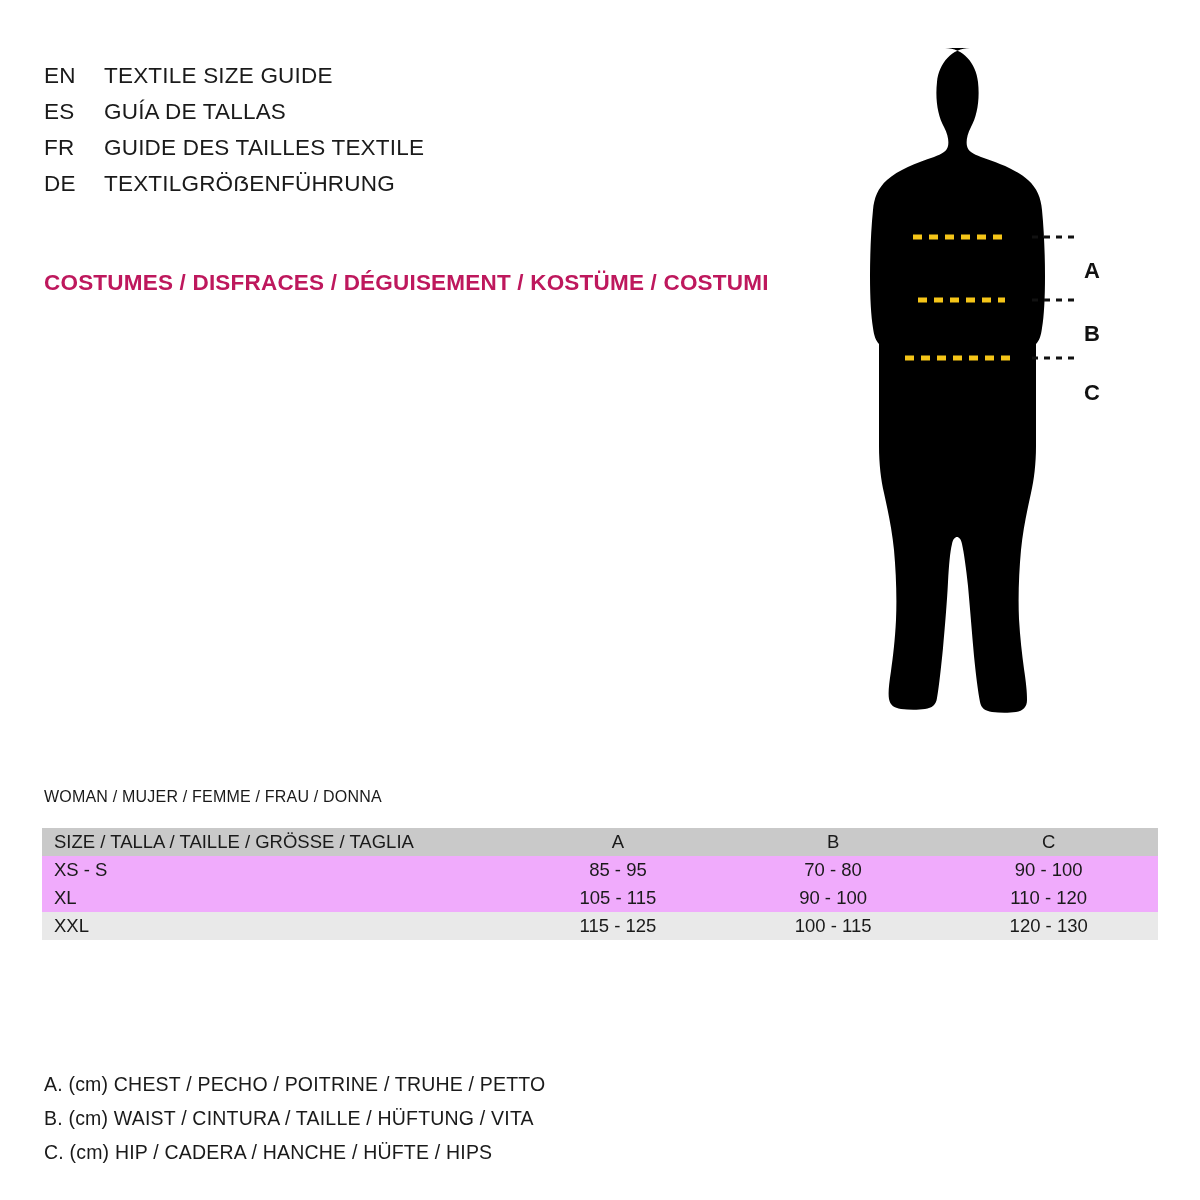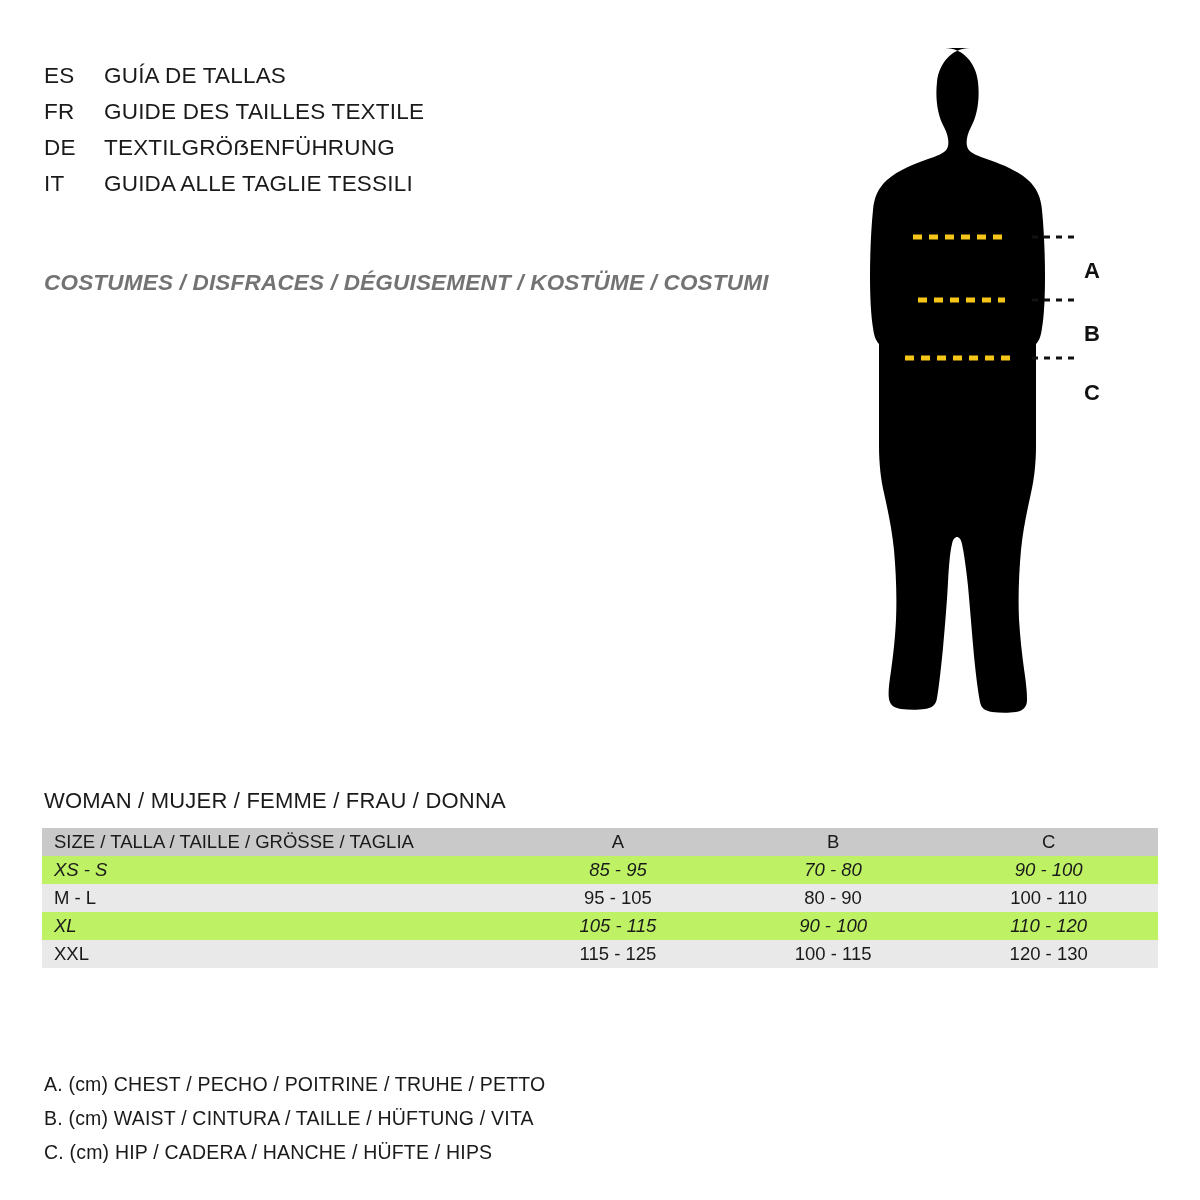--- a/index.html
+++ b/index.html
@@ -45,22 +45,21 @@
     flex: 1;
   }
 
   .costumes-line {
     position: absolute;
     left: 44px;
     top: 270px;
     font-size: 22.5px;
     font-weight: bold;
     letter-spacing: 0.2px;
-    color: #737373;
-    font-style: italic;
+    color: #be185d;
   }
 
   
   .figure-wrap {
     position: absolute;
     left: 820px;
     top: 40px;
     width: 340px;
     height: 700px;
   }
@@ -78,21 +77,21 @@
   }
   .lab-a { left: 264px; top: 218px; }
   .lab-b { left: 264px; top: 281px; }
   .lab-c { left: 264px; top: 340px; }
 
   
   .woman-title {
     position: absolute;
     left: 44px;
     top: 788px;
-    font-size: 22px;
+    font-size: 16px;
     color: #1a1a1a;
     letter-spacing: 0.2px;
   }
 
   table.size-table {
     position: absolute;
     left: 42px;
     top: 828px;
     width: 1116px;
     border-collapse: collapse;
@@ -113,22 +112,21 @@
     padding-left: 12px;
     width: 460px;
   }
   table.size-table tr.head {
     background: #c9c9c9;
   }
   table.size-table tr.alt {
     background: #e9e9e9;
   }
   table.size-table tr.plain {
-    background: #bef264;
-    font-style: italic;
+    background: #f0abfc;
   }
   table.size-table td.col-a,
   table.size-table th.col-a { width: 220px; }
   table.size-table td.col-b,
   table.size-table th.col-b { width: 215px; }
   table.size-table td.col-c,
   table.size-table th.col-c { width: 221px; }
 
   
   .legend {
@@ -142,34 +140,34 @@
     margin-top: 32px;
   }
 </style>
 </head>
 <body>
 
 <div class="page">
 
   <div class="lang-block">
     <div class="lang-row">
+      <span class="lang-code">EN</span>
+      <span class="lang-text">TEXTILE SIZE GUIDE</span>
+    </div>
+    <div class="lang-row">
       <span class="lang-code">ES</span>
       <span class="lang-text">GUÍA DE TALLAS</span>
     </div>
     <div class="lang-row">
       <span class="lang-code">FR</span>
       <span class="lang-text">GUIDE DES TAILLES TEXTILE</span>
     </div>
     <div class="lang-row">
       <span class="lang-code">DE</span>
       <span class="lang-text">TEXTILGRÖẞENFÜHRUNG</span>
-    </div>
-    <div class="lang-row">
-      <span class="lang-code">IT</span>
-      <span class="lang-text">GUIDA ALLE TAGLIE TESSILI</span>
     </div>
   </div>
 
   <div class="costumes-line">COSTUMES / DISFRACES / DÉGUISEMENT / KOSTÜME / COSTUMI</div>
 
   <div class="figure-wrap">
     <svg class="figure-svg" width="340" height="700" viewBox="0 0 340 700">
 
       <path fill="#000000" d="
         M150,8
@@ -260,26 +258,20 @@
         <th class="col-c">C</th>
       </tr>
     </thead>
     <tbody>
       <tr class="plain">
         <td class="col-size">XS - S</td>
         <td class="col-a">85 - 95</td>
         <td class="col-b">70 - 80</td>
         <td class="col-c">90 - 100</td>
       </tr>
-      <tr class="alt">
-        <td class="col-size">M - L</td>
-        <td class="col-a">95 - 105</td>
-        <td class="col-b">80 - 90</td>
-        <td class="col-c">100 - 110</td>
-      </tr>
       <tr class="plain">
         <td class="col-size">XL</td>
         <td class="col-a">105 - 115</td>
         <td class="col-b">90 - 100</td>
         <td class="col-c">110 - 120</td>
       </tr>
       <tr class="alt">
         <td class="col-size">XXL</td>
         <td class="col-a">115 - 125</td>
         <td class="col-b">100 - 115</td>

